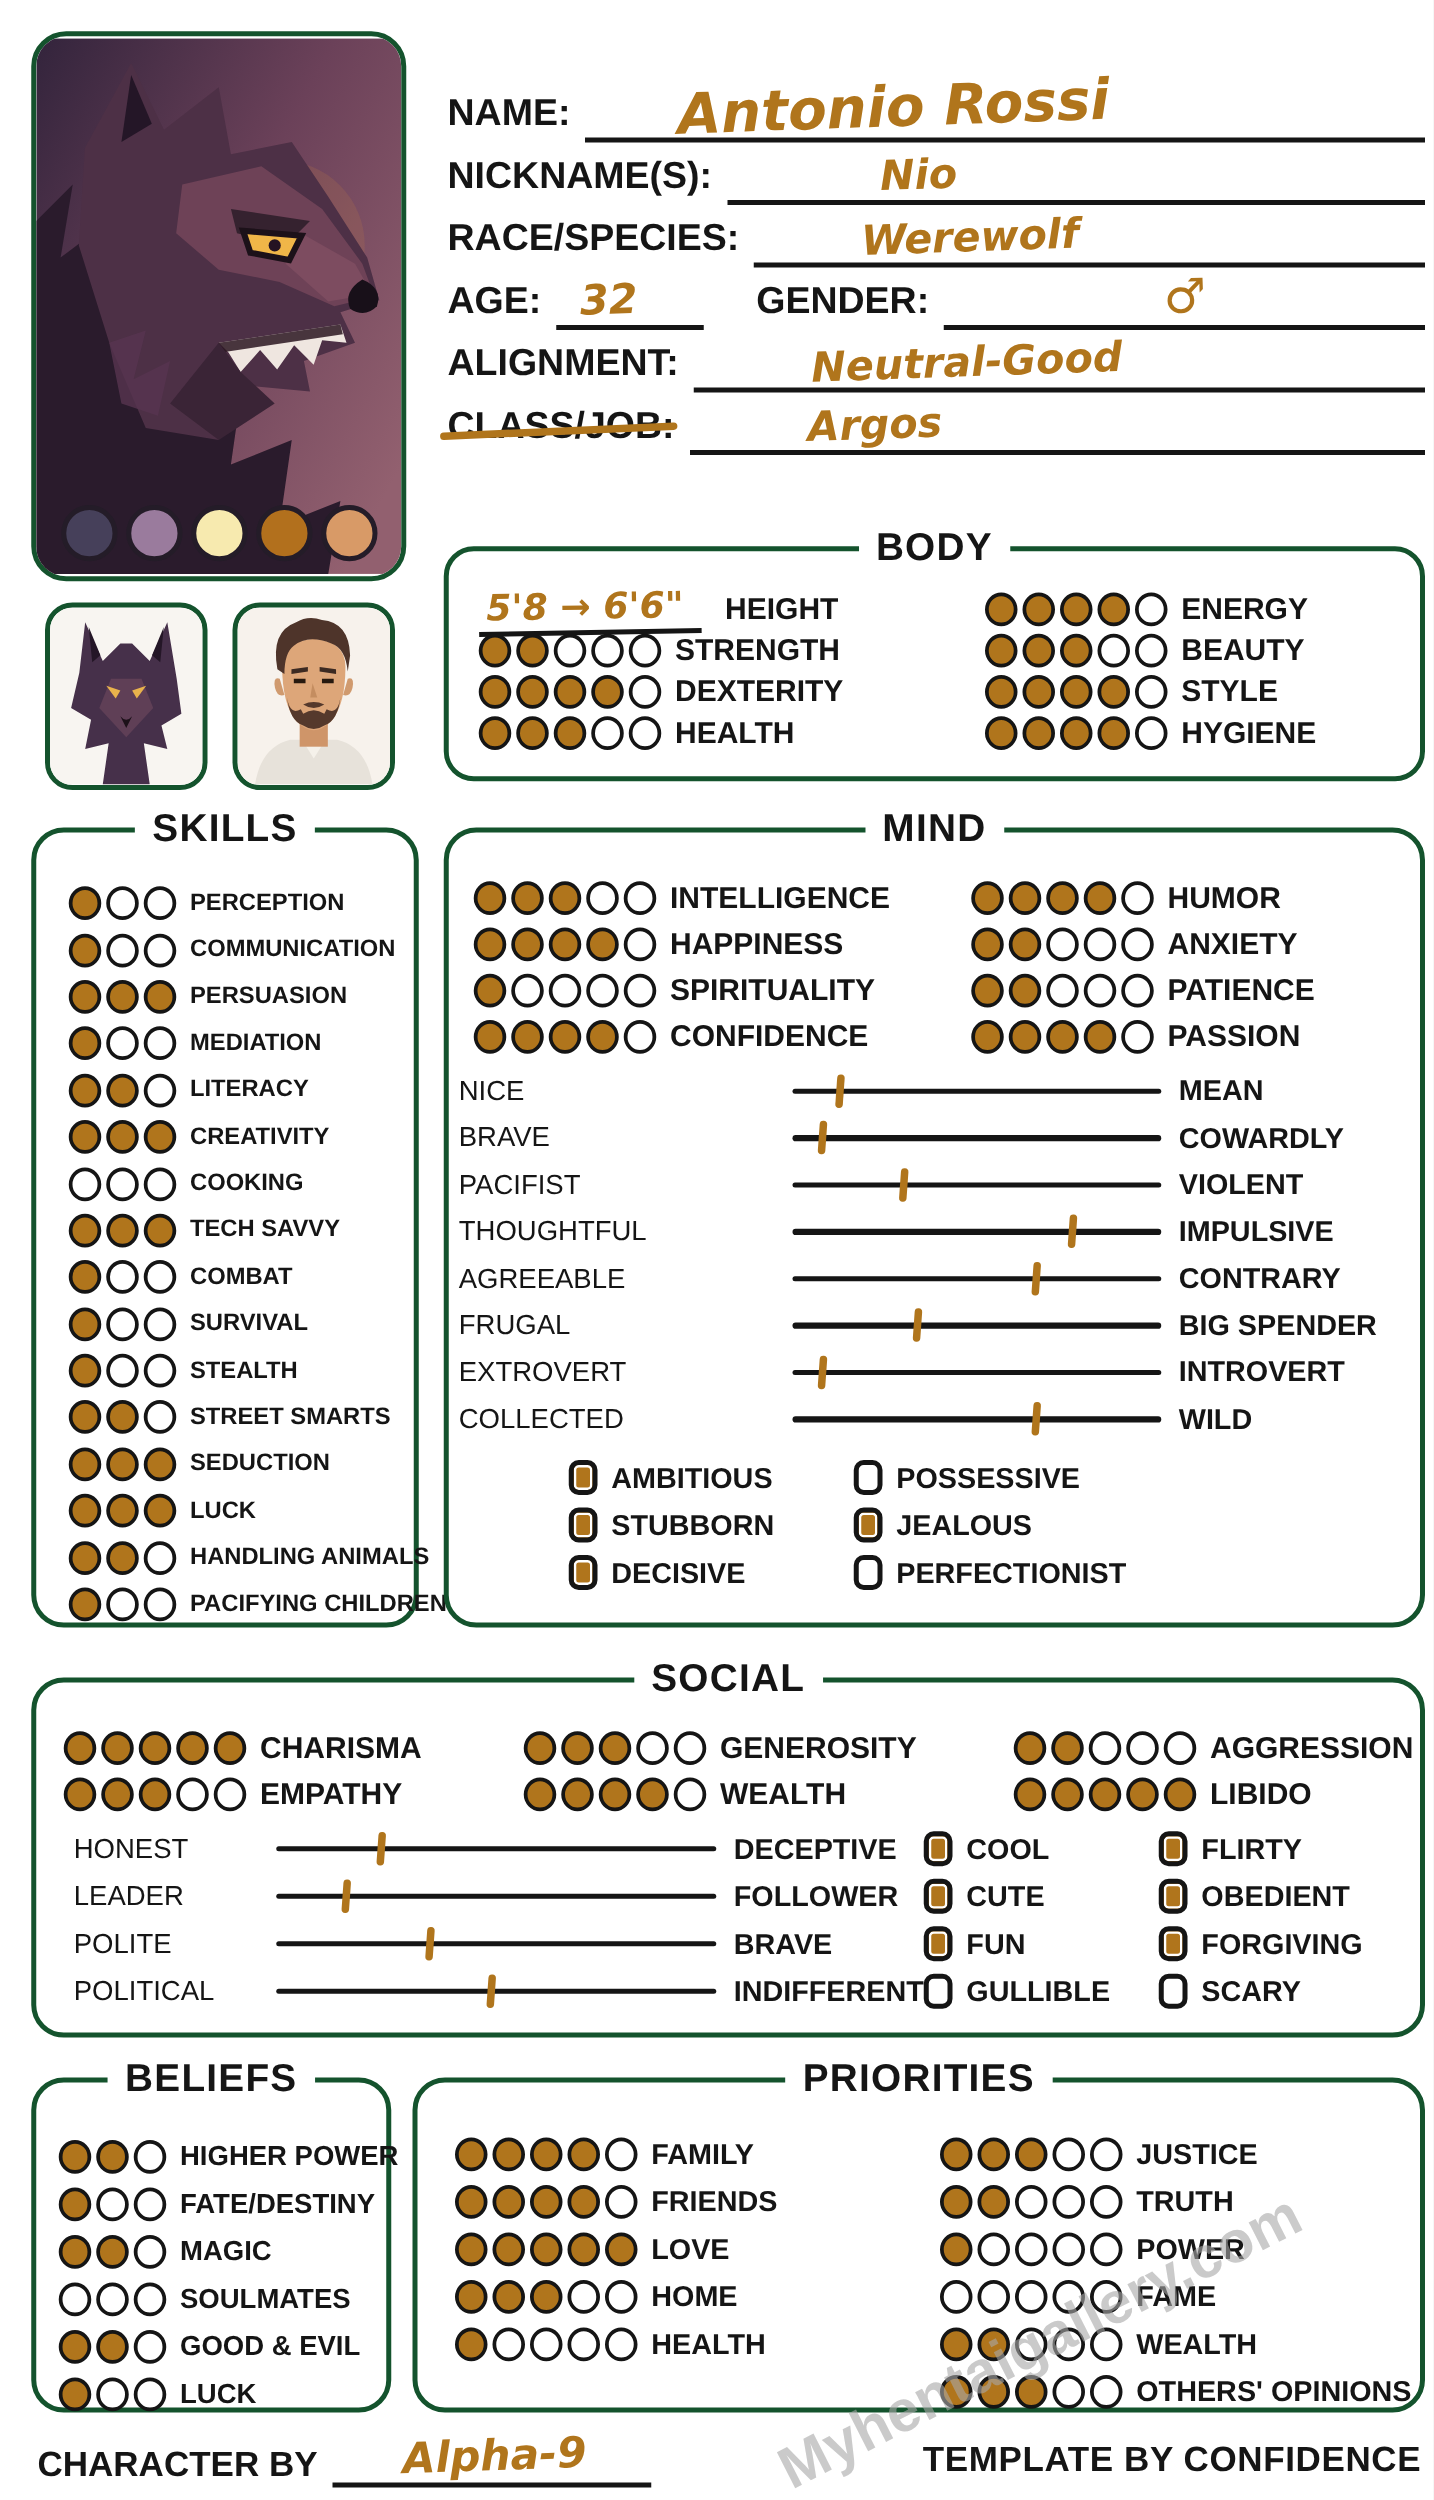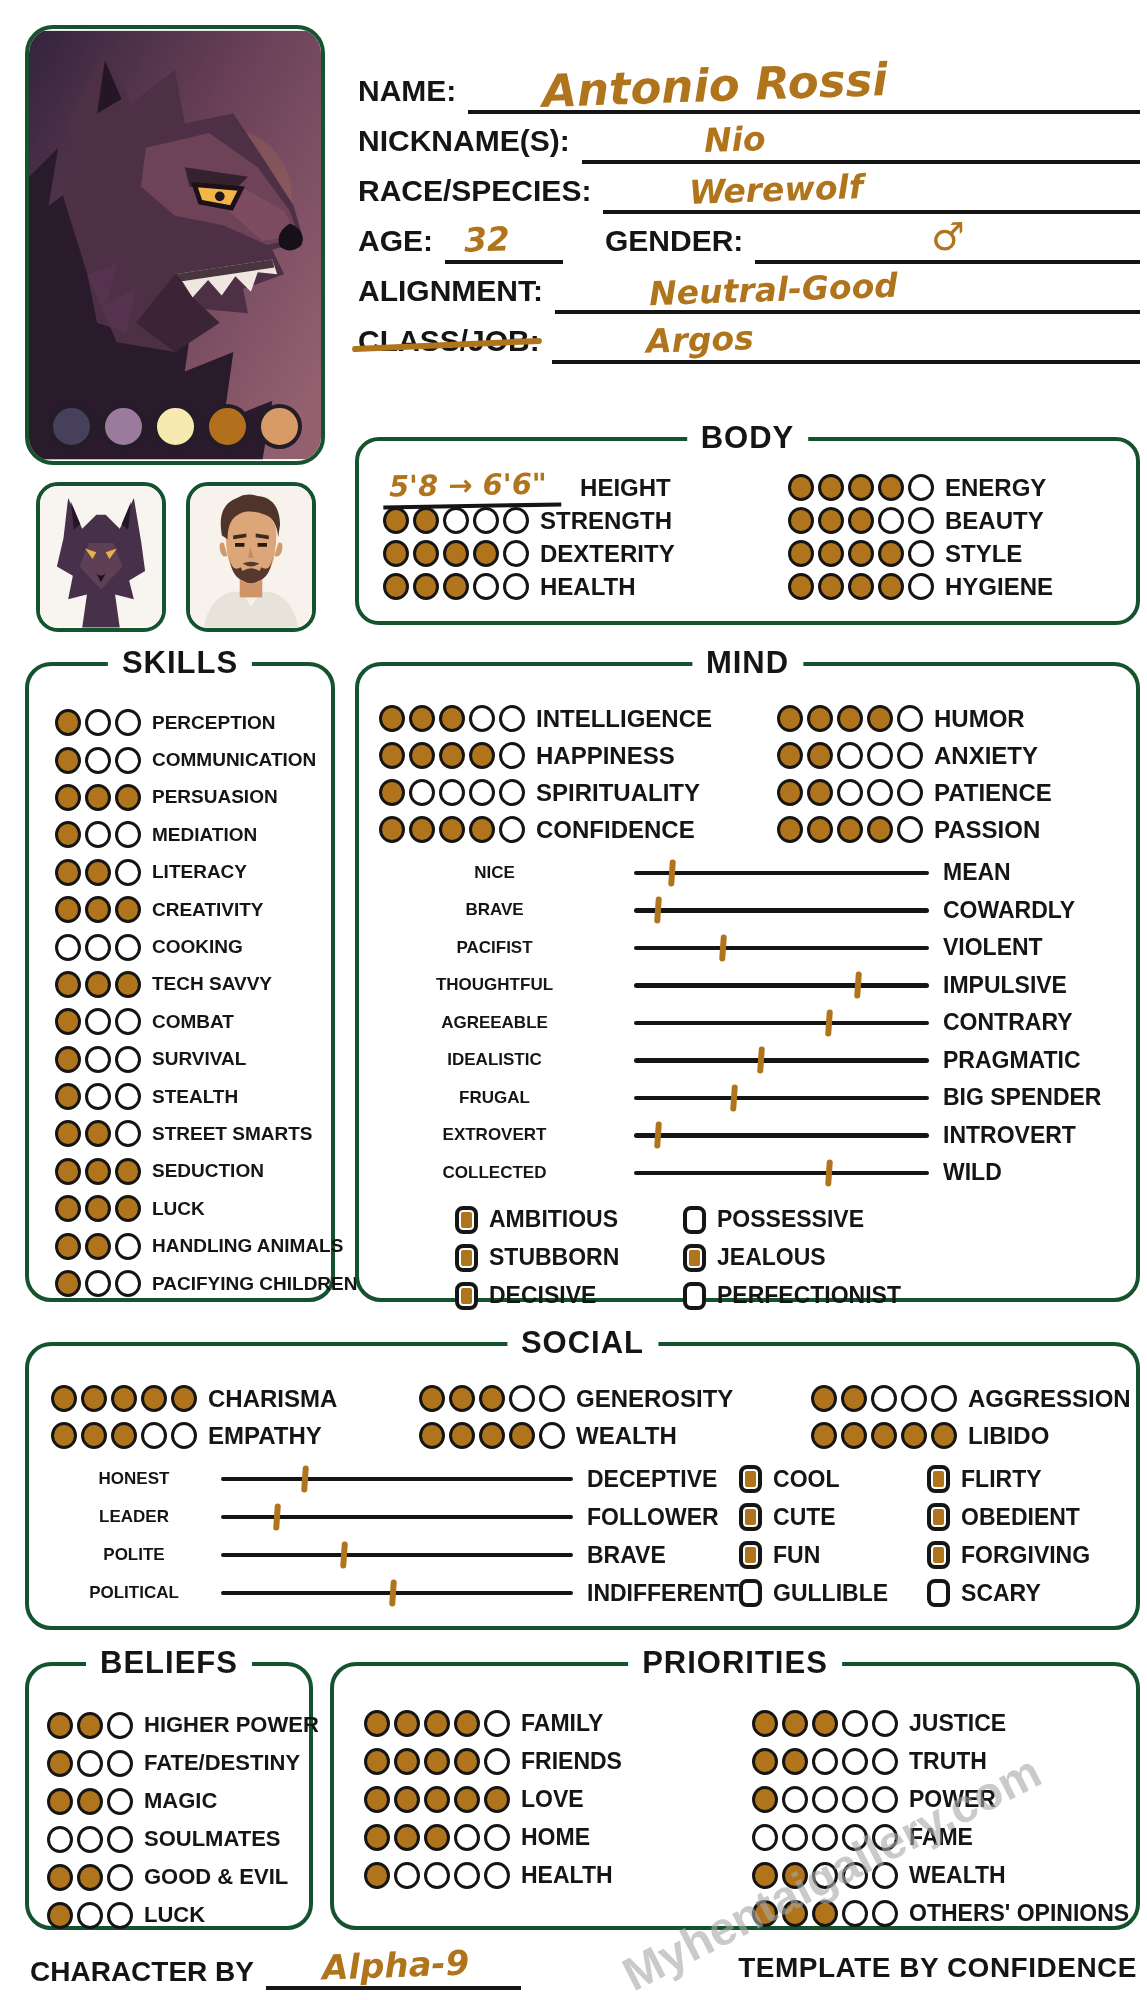--- a/index.html
+++ b/index.html
@@ -41,21 +41,21 @@
   .skills-list .stat-row{height:37.4px;}
   .skills-list .stat-label{font-size:19px;}
   
   #mind-box{left:355px;top:662px;width:785px;height:640px;border-radius:26px;}
   .mind-grid{display:flex;padding:34px 6px 0 20px;}
   .mind-col-l{width:398px;display:flex;flex-direction:column;}
   .mind-col-r{display:flex;flex-direction:column;}
   .mind-grid .stat-row{height:37px;}
   .sliders{margin-top:6px;}
   .slider-row{display:flex;align-items:center;height:37.5px;padding-left:8px;}
-  .sl-left{width:255px;text-align:center;font-size:17px;font-weight:700;padding-right:12px;white-space:nowrap;}
+  .sl-left{width:255px;text-align:left;font-size:22px;font-weight:400;padding-right:12px;white-space:nowrap;}
   .sl-track{width:295px;height:4.5px;background:#151515;border-radius:3px;position:relative;flex:none;}
   .sl-right{font-size:23px;font-weight:700;padding-left:14px;white-space:nowrap;}
   .sl-tick{position:absolute;top:50%;width:6px;height:27px;background:#b0751c;border-radius:3px;
            transform:translate(-50%,-50%) rotate(4deg);}
   .mind-checks{display:grid;grid-template-columns:228px 262px;margin:9px 0 0 96px;}
   .check-row{display:flex;align-items:center;height:38px;}
   .checkbox{width:23px;height:28px;border:4px solid #151515;border-radius:8px;margin-right:11px;
             background:#fff;box-sizing:border-box;flex:none;}
   .checkbox.checked{background:#b0751c;box-shadow:inset 0 0 0 2px #fff;}
   .check-label{font-size:23px;font-weight:700;white-space:nowrap;}
@@ -550,27 +550,20 @@
           <span class="sl-right">IMPULSIVE</span>
         </div>
         <div class="slider-row">
           <span class="sl-left">AGREEABLE</span>
           <span class="sl-track">
             <span class="sl-tick" style="left: 66%;"></span>
           </span>
           <span class="sl-right">CONTRARY</span>
         </div>
         <div class="slider-row">
-          <span class="sl-left">IDEALISTIC</span>
-          <span class="sl-track">
-            <span class="sl-tick" style="left: 43%;"></span>
-          </span>
-          <span class="sl-right">PRAGMATIC</span>
-        </div>
-        <div class="slider-row">
           <span class="sl-left">FRUGAL</span>
           <span class="sl-track">
             <span class="sl-tick" style="left: 34%;"></span>
           </span>
           <span class="sl-right">BIG SPENDER</span>
         </div>
         <div class="slider-row">
           <span class="sl-left">EXTROVERT</span>
           <span class="sl-track">
             <span class="sl-tick" style="left: 8%;"></span>

